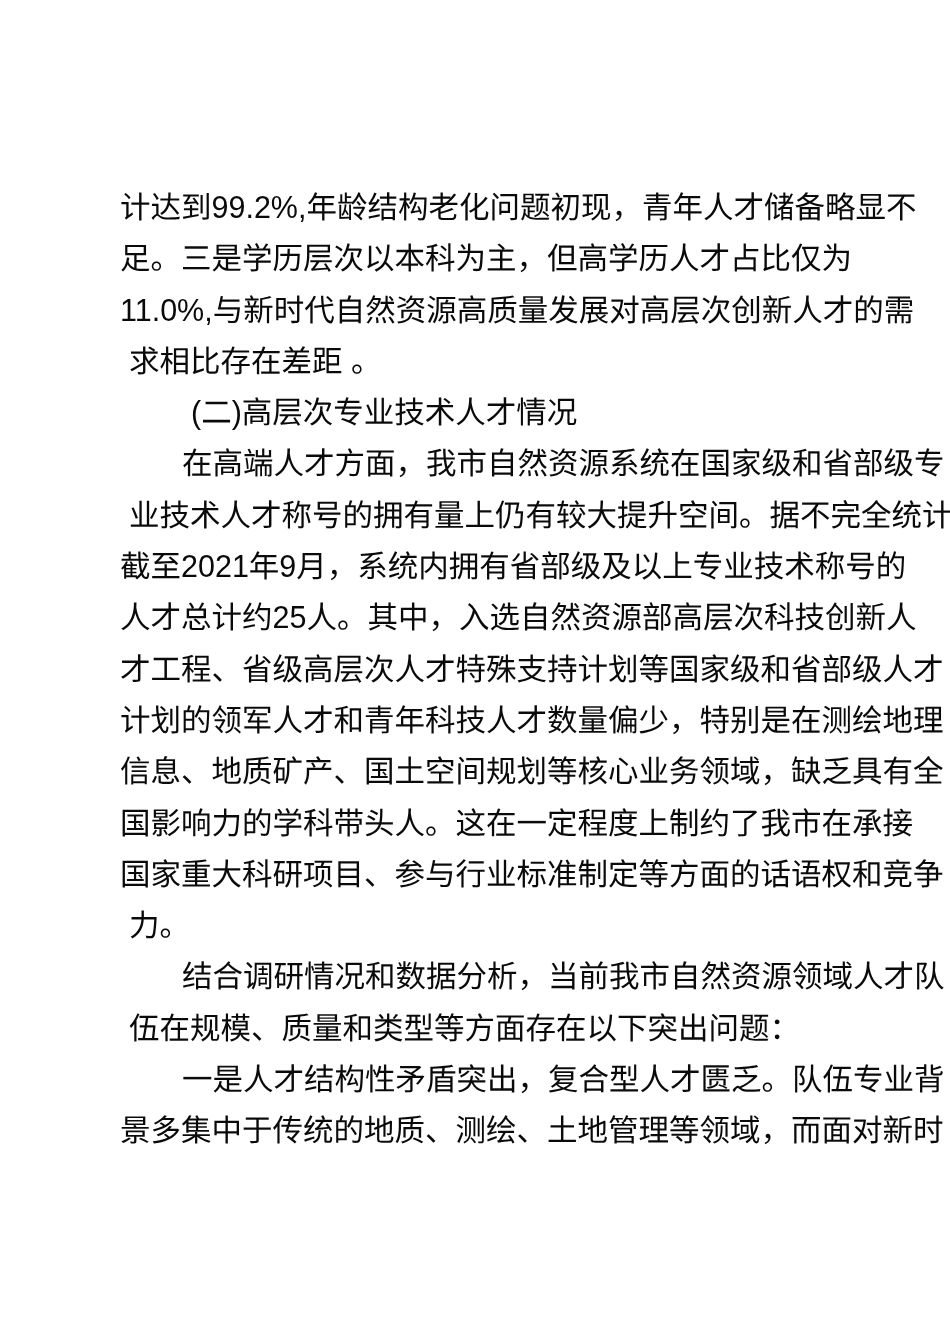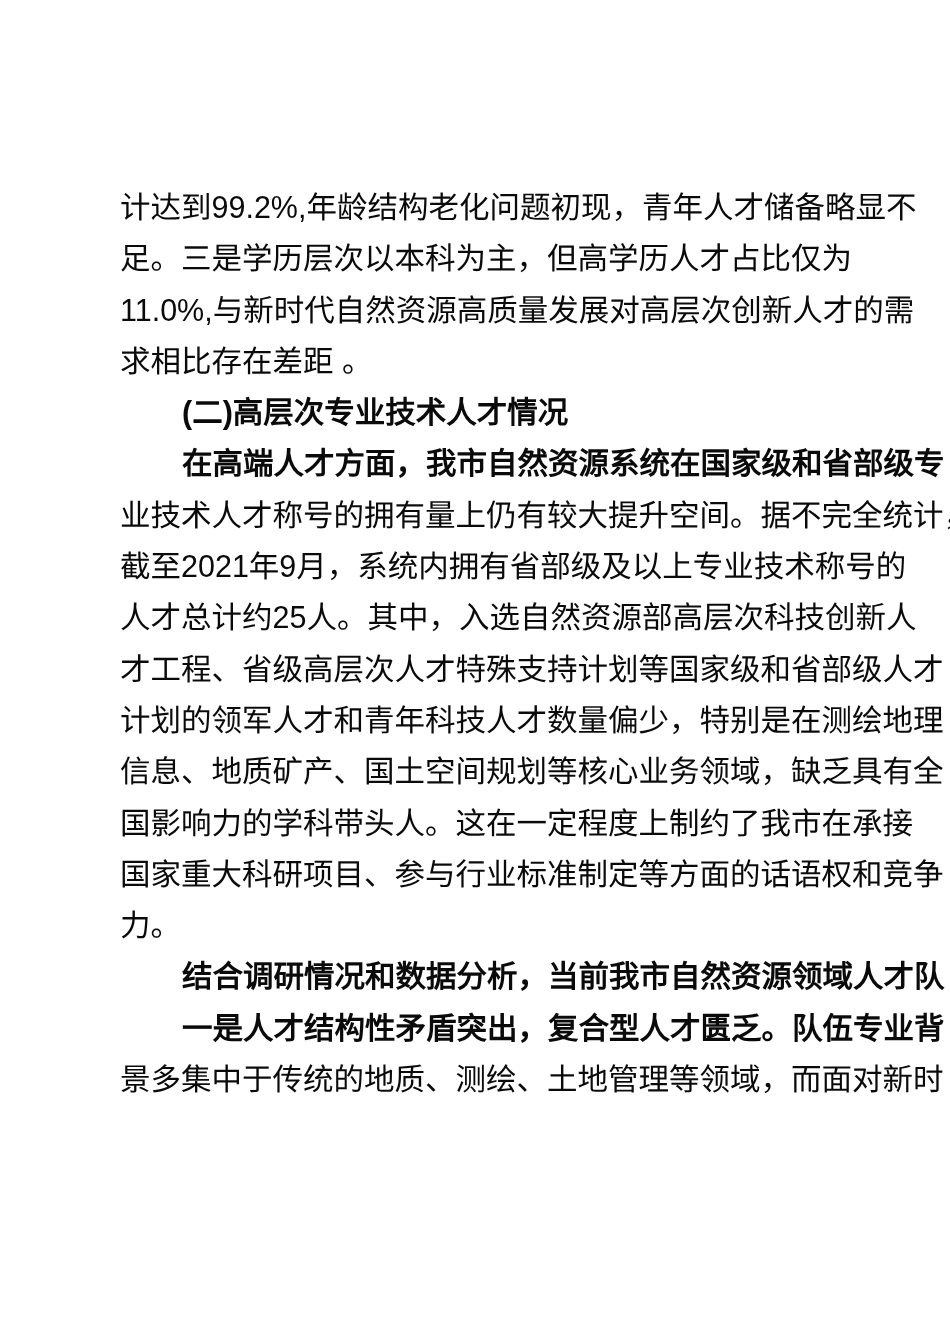--- a/index.html
+++ b/index.html
@@ -46,27 +46,27 @@
 
   .line.justify > span {
     display: inline-block;
   }
 
   
   .line.flush {
     display: block;
     width: 708px;
     text-align: left;
+    margin-left: 9px;
   }
 
   
   .line.indent {
     padding-left: 62px;
     box-sizing: content-box;
-    font-weight: bold;
   }
 
   .line.indent.justify {
     width: 646px;
   }
 
   .tok {
     display: inline-block;
   }
 </style>
@@ -403,20 +403,21 @@
         <span class="tok">自</span>
         <span class="tok">然</span>
         <span class="tok">资</span>
         <span class="tok">源</span>
         <span class="tok">领</span>
         <span class="tok">域</span>
         <span class="tok">人</span>
         <span class="tok">才</span>
         <span class="tok">队</span>
       </div>
+      <div class="line flush">伍在规模、质量和类型等方面存在以下突出问题：</div>
       <div class="line justify indent">
         <span class="tok">一</span>
         <span class="tok">是</span>
         <span class="tok">人</span>
         <span class="tok">才</span>
         <span class="tok">结</span>
         <span class="tok">构</span>
         <span class="tok">性</span>
         <span class="tok">矛</span>
         <span class="tok">盾</span>

